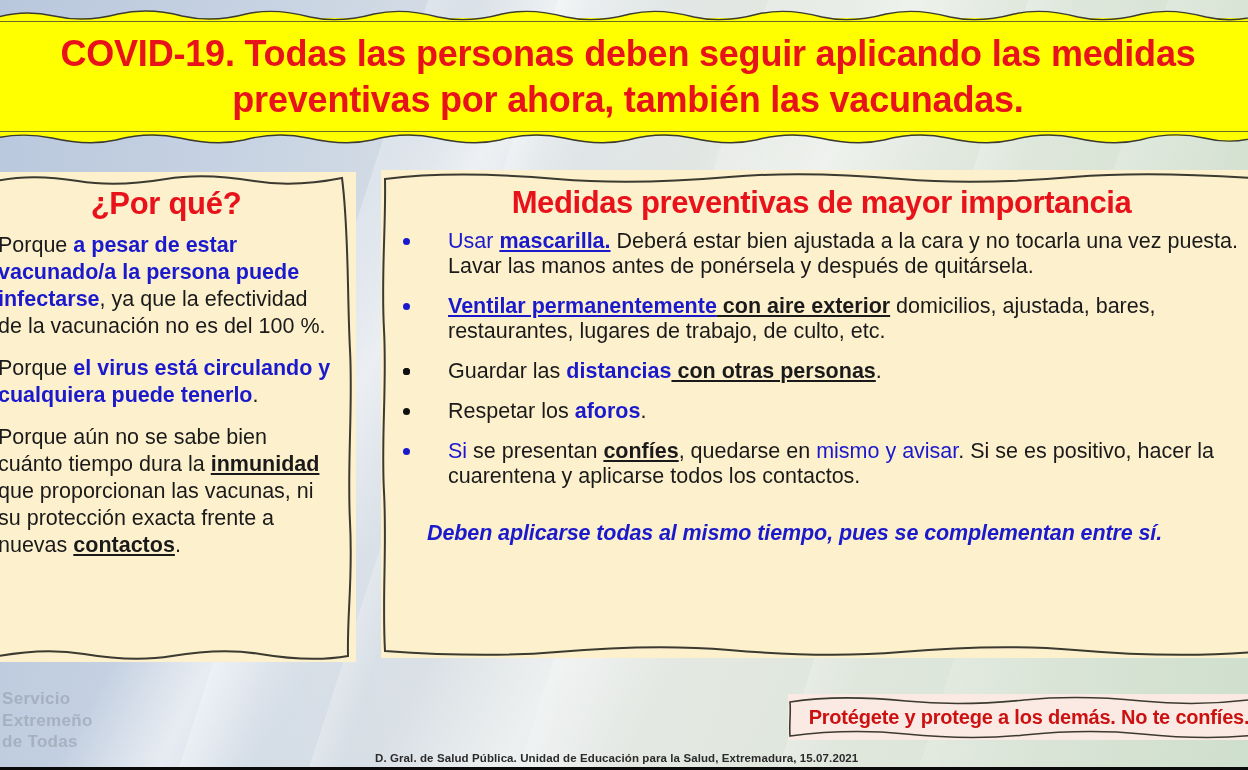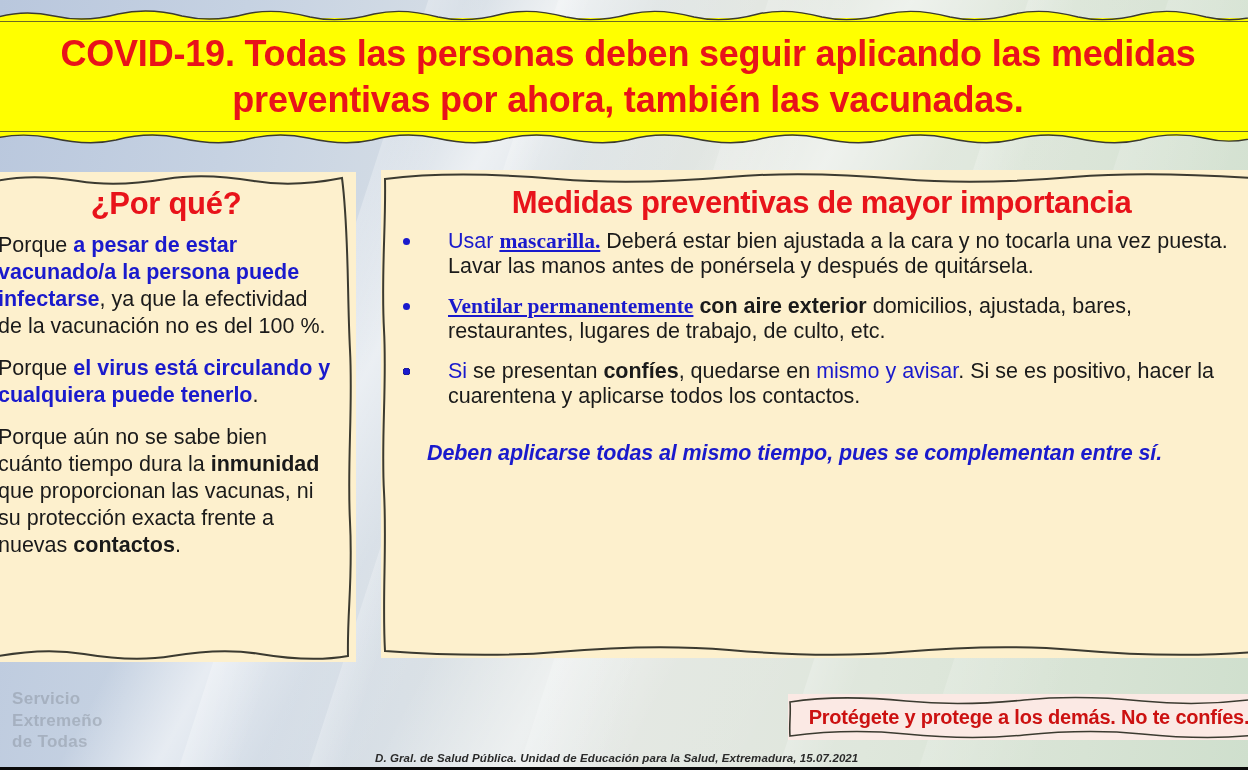--- a/index.html
+++ b/index.html
@@ -40,21 +40,21 @@
   .streak {
     position: absolute;
     pointer-events: none;
     background: linear-gradient(to right, rgba(255,255,255,0.55), rgba(255,255,255,0.0));
     transform: skewX(-18deg);
   }
 
   
   #watermark {
     position: absolute;
-    left: 12px;
+    left: 2px;
     bottom: 18px;
     width: 170px;
     line-height: 1.25;
     font-family: "Liberation Sans", sans-serif;
     font-size: 17px;
     font-weight: 700;
     color: rgba(120,128,140,0.38);
     letter-spacing: .3px;
     filter: blur(0.6px);
     user-select: none;
@@ -133,21 +133,21 @@
 
   
   .why-p {
     color: #1a1a1a;
     font-size: 21.5px;
     line-height: 1.255;
     margin: 0 0 15px 0;
     font-family: "Liberation Sans", sans-serif;
   }
   .why-p:last-child { margin-bottom: 0; }
-  .b   { color: #1a1a1a; font-weight: 700; }
+  .b   { color: #1a1a1a; font-weight: 700; text-decoration: underline; }
   .blu { color: #1a1acc; font-weight: 700; }
 
   
   ul#measures {
     list-style: none;
     margin: 0;
     padding: 0 0 0 4px;
   }
   ul#measures li {
     position: relative;
@@ -162,21 +162,21 @@
     position: absolute;
     left: 8px;
     top: 9px;
     width: 7px;
     height: 7px;
     border-radius: 50%;
   }
   ul#measures li.blue-dot .dot  { background: #1a1acc; }
   ul#measures li.black-dot .dot { background: #111111; }
 
-  .u   { text-decoration: underline; font-family: Liberation Serif, serif; }
+  .u   { text-decoration: underline; }
   .nav { color: #1a1acc; font-weight: 400; text-align: center; }
 
   #closing-note {
     margin: 32px 0 0 36px;
     color: #1a1acc;
     font-weight: 700;
     font-style: italic;
     font-size: 21.5px;
     font-family: "Liberation Sans", sans-serif;
     letter-spacing: -.1px;
@@ -208,21 +208,20 @@
     padding-left: 12px;
   }
 
   
   #footer-credit {
     position: absolute;
     left: 375px;
     bottom: 6px;
     color: #2a2a2a;
     font-size: 11.5px;
-    font-style: italic;
     font-weight: 700;
     font-family: "Liberation Sans", sans-serif;
     letter-spacing: .1px;
     z-index: 6;
   }
 
   
   #bottom-strip {
     position: absolute;
     left: 0; bottom: 0;
@@ -307,22 +306,22 @@
                C462,487 406,485 348,480 C290,475 234,477 176,482
                C118,487 60,485 4,481
                C1,428 6,376 3,322 C0,268 6,214 3,160 C0,106 5,56 4,9 Z" fill="#fdf0cd" stroke="#3b3a30" stroke-width="2"></path>
     </svg>
     <div class="panel-inner">
       <div class="panel-title" id="right-title">Medidas preventivas de mayor importancia</div>
       <ul id="measures">
           <li class="blue-dot"><span class="dot"></span><span><span class="nav">Usar </span><span class="blu u">mascarilla.</span><span> Deberá estar bien ajustada a la cara y no tocarla una vez puesta. Lavar las manos antes de ponérsela y después de quitársela.</span></span></li>
           <li class="blue-dot"><span class="dot"></span><span><span class="blu u">Ventilar permanentemente</span><span class="b"> con aire exterior</span><span> domicilios, ajustada, bares, restaurantes, lugares de trabajo, de culto, etc.</span></span></li>
           <li class="black-dot"><span class="dot"></span></li>
-          <li class="black-dot"><span class="dot"></span></li>
-          <li class="black-dot"><span class="dot"></span></li>
+          <li class="black-dot"><span class="dot"></span><span><span>Guardar las </span><span class="blu">distancias</span><span class="b"> con otras personas</span><span>.</span></span></li>
+          <li class="black-dot"><span class="dot"></span><span><span>Respetar los </span><span class="blu">aforos</span><span>.</span></span></li>
           <li class="blue-dot"><span class="dot"></span><span><span class="nav">Si</span><span> se presentan </span><span class="b">confíes</span><span>, quedarse en </span><span class="nav">mismo y avisar</span><span>. Si se es positivo, hacer la cuarentena y aplicarse todos los contactos.</span></span></li>
         </ul>
       <div id="closing-note">Deben aplicarse todas al mismo tiempo, pues se complementan entre sí.</div>
     </div>
   </div>
 
   <div id="protect-box">
     <svg style="position:absolute; inset:0; width:100%; height:100%;" viewBox="0 0 470 46" preserveAspectRatio="none">
       <path d="M2,8 C40,2 78,3 118,7 C158,11 196,10 236,6 C276,2 314,3 354,7
                C394,11 432,10 468,5

